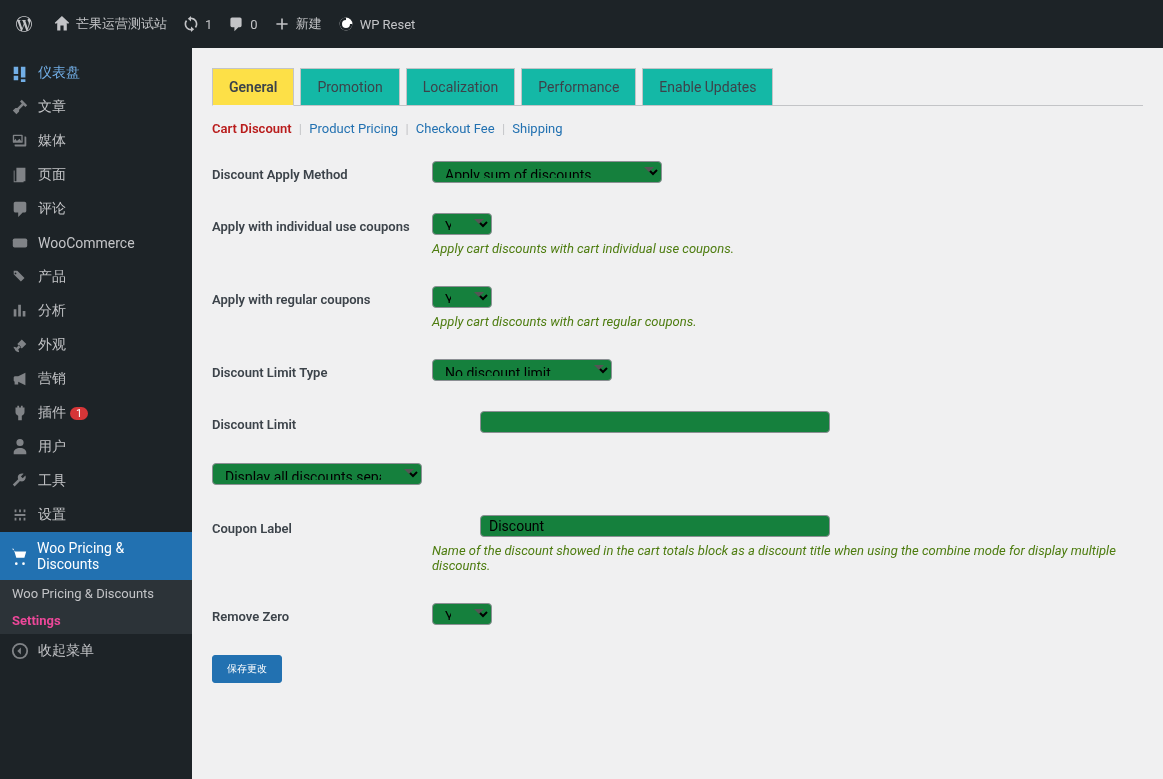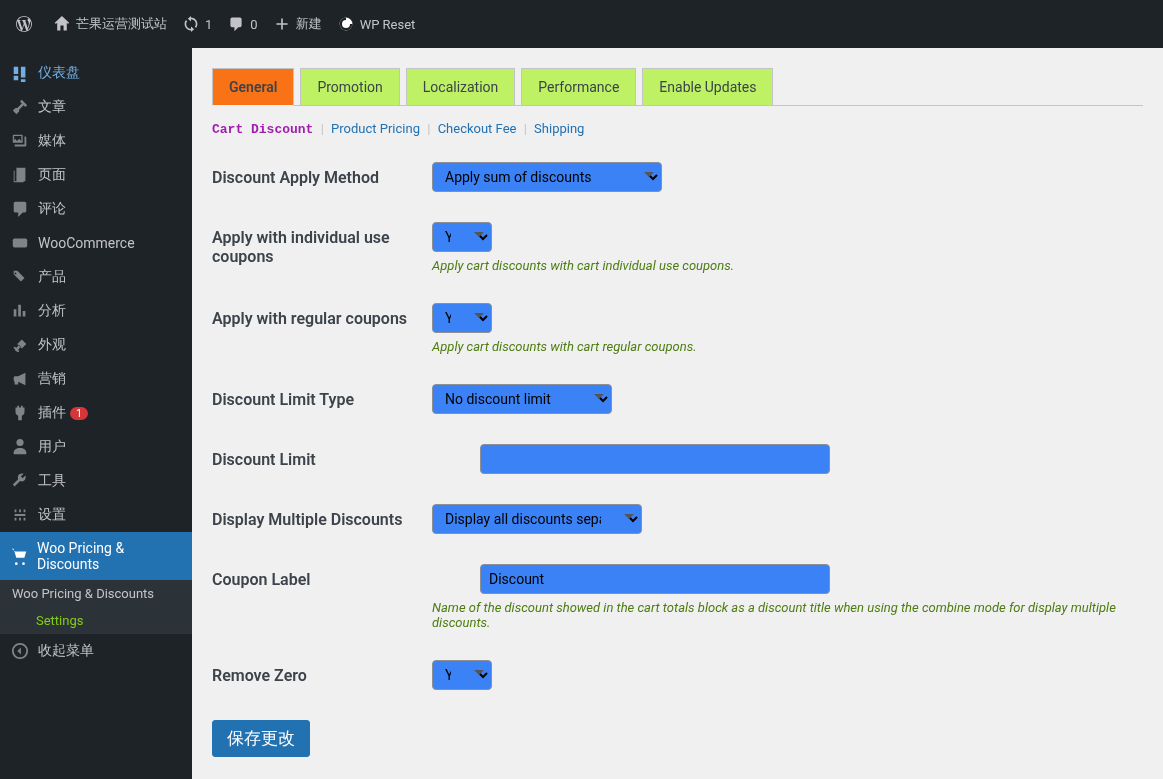--- a/index.html
+++ b/index.html
@@ -11,38 +11,38 @@
 .sidebar { width: 192px; background: #1d2327; color: #c3c4c7; padding-top: 8px; }
 .menu-item { display: flex; align-items: center; padding: 8px 10px; cursor: pointer; font-size: 14px; }
 .menu-item.current { background: #2271b1; color: #fff; position: relative; }
 .menu-item.current::after { content: ''; position: absolute; right: -8px; top: 50%; transform: translateY(-50%); border: 8px solid transparent; border-right-color: #f0f0f1; }
 .menu-item.highlight { color: #72aee6; }
 .menu-item .micon { width: 20px; margin-right: 8px; display: inline-flex; justify-content: center; opacity: 0.6; }
 .menu-item.current .micon, .menu-item.highlight .micon { opacity: 1; }
 .badge { background: #d63638; color: #fff; border-radius: 9px; padding: 0 6px; font-size: 11px; margin-left: 4px; }
 .submenu { background: #2c3338; }
 .submenu-item { padding: 6px 12px; font-size: 13px; cursor: pointer; color: #c3c4c7; }
-.submenu-item.active { color: #84cc16; font-weight: 400; margin-left: 24px; }
+.submenu-item.active { color: #ec4899; font-weight: 700; }
 .content { flex: 1; padding: 20px; overflow-x: hidden; }
 .tabs { display: flex; border-bottom: 1px solid #c3c4c7; margin-bottom: 15px; }
-.tab { padding: 10px 16px; background: #bef264; border: 1px solid #c3c4c7; margin-right: 6px; margin-bottom: -1px; cursor: pointer; font-size: 14px; }
-.tab.active { background: #f97316; border-bottom-color: #f0f0f1; font-weight: 600; }
+.tab { padding: 10px 16px; background: #14b8a6; border: 1px solid #c3c4c7; margin-right: 6px; margin-bottom: -1px; cursor: pointer; font-size: 14px; }
+.tab.active { background: #fde047; border-bottom-color: #f0f0f1; font-weight: 600; }
 .subtabs { margin-bottom: 25px; font-size: 13px; }
 .subtabs span { color: #2271b1; cursor: pointer; }
-.subtabs span.active { color: #a21caf; font-weight: 600; font-family: Liberation Mono, monospace; }
+.subtabs span.active { color: #b91c1c; font-weight: 600; }
 .subtabs .sep { color: #c3c4c7; margin: 0 4px; }
 .form-row { display: flex; margin-bottom: 30px; align-items: flex-start; }
-.form-label { width: 220px; font-weight: 600; padding-top: 6px; font-size: 16px; }
+.form-label { width: 220px; font-weight: 600; padding-top: 6px; font-size: 13px; }
 .form-field { flex: 1; }
-.form-field select, .form-field input[type=text] { border: 1px solid #8c8f94; border-radius: 4px; padding: 4px 24px 4px 8px; font-size: 14px; background: #3b82f6; height: 30px; }
+.form-field select, .form-field input[type=text] { border: 1px solid #8c8f94; border-radius: 4px; padding: 4px 24px 4px 8px; font-size: 14px; background: #15803d; height: 22px; }
 .form-field input[type=text] { padding: 4px 8px; margin-left: 48px; }
 .form-field .desc { color: #4d7c0f; font-style: italic; margin-top: 6px; font-size: 13px; }
 .select-wrap { position: relative; display: inline-block; }
 .select-wrap::after { content: ''; position: absolute; right: 8px; top: 50%; transform: translateY(-50%); border: 5px solid transparent; border-top-color: #555; pointer-events: none; }
-.btn-primary { background: #2271b1; color: #fff; border: 1px solid #2271b1; padding: 6px 14px; border-radius: 3px; font-size: 17px; cursor: pointer; }
+.btn-primary { background: #2271b1; color: #fff; border: 1px solid #2271b1; padding: 6px 14px; border-radius: 3px; font-size: 10px; cursor: pointer; }
 .w-sm { width: 60px; }
 .w-md { width: 230px; }
 .w-lg { width: 350px; }
 .w-auto { width: 210px; }
 svg { fill: currentColor; }
 </style>
 </head>
 <body>
 
 <div class="topbar">
@@ -278,21 +278,20 @@
       <div class="form-label">Discount Limit Type</div>
       <div class="form-field"><div class="select-wrap"><select style="width:180px"><option>No discount limit</option></select></div></div>
     </div>
 
     <div class="form-row">
       <div class="form-label">Discount Limit</div>
       <div class="form-field"><input type="text" class="w-lg" value="" style=""></div>
     </div>
 
     <div class="form-row">
-      <div class="form-label">Display Multiple Discounts</div>
       <div class="form-field"><div class="select-wrap"><select class="w-auto"><option>Display all discounts separately</option></select></div></div>
     </div>
 
     <div class="form-row">
       <div class="form-label">Coupon Label</div>
       <div class="form-field">
         <input type="text" class="w-lg" value="Discount" style="">
         <div class="desc">Name of the discount showed in the cart totals block as a discount title when using the combine mode for display multiple discounts.</div>
       </div>
     </div>

